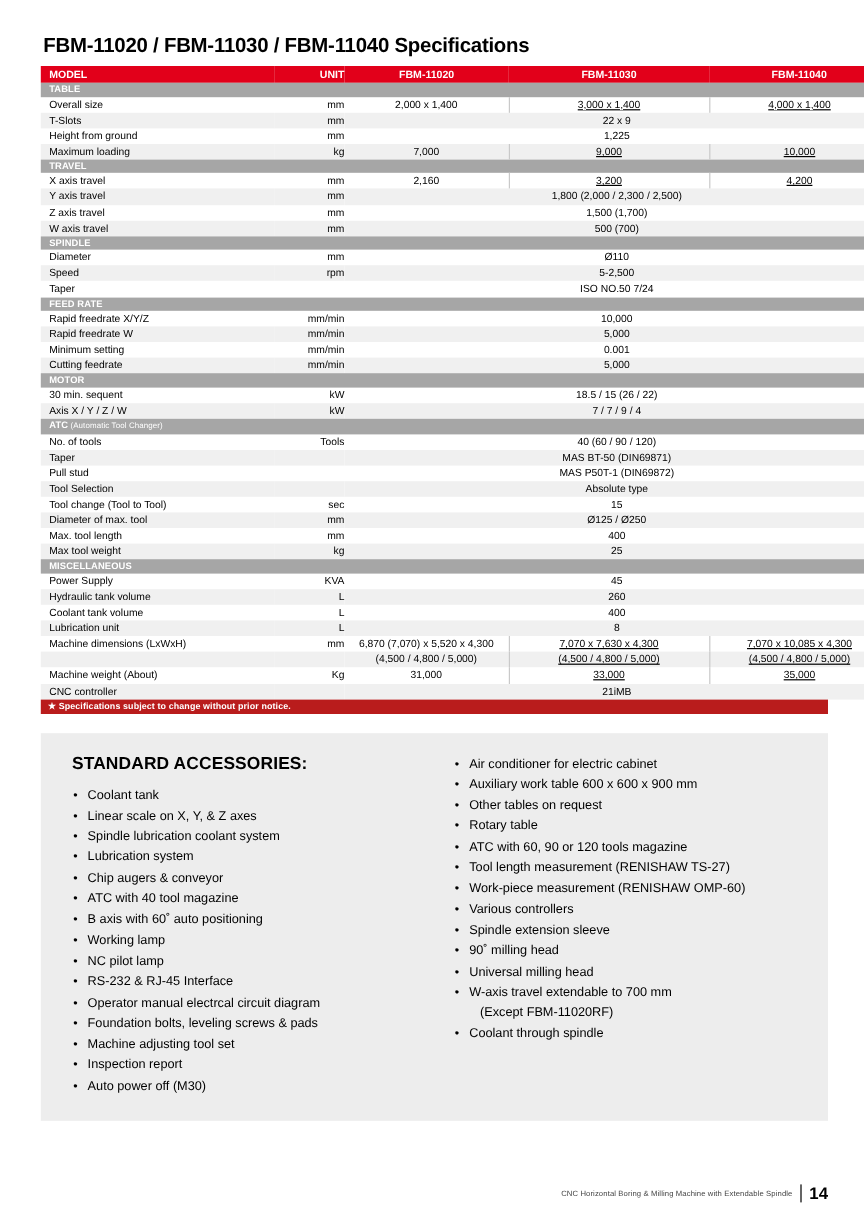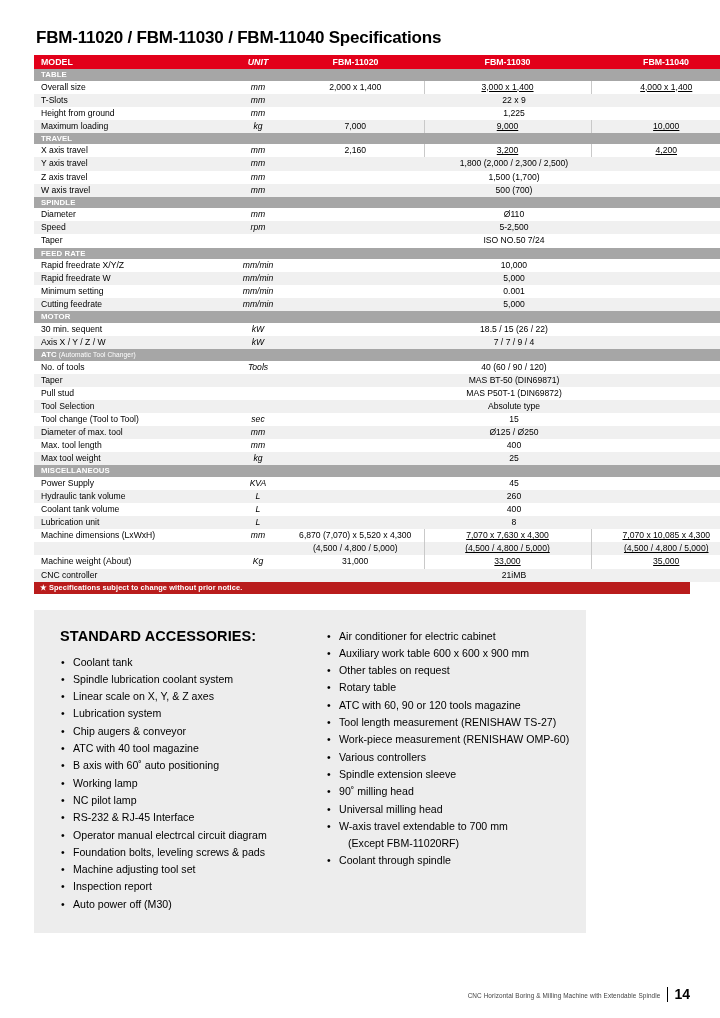--- a/index.html
+++ b/index.html
@@ -29,21 +29,21 @@
     font-size:8.6px;
     table-layout:fixed;
   }
   table.spec td{
     padding:0;
     height:13.1px;
     line-height:13.1px;
     vertical-align:middle;
   }
   .c-label{width:188px;padding-left:7px !important;}
-  .c-unit{width:58px;text-align:center;font-style:italic;}
+  .c-unit{width:58px;text-align:right;}
   .c-a{width:137px;text-align:center;}
   .c-b{width:167px;text-align:center;}
   .c-c{width:150px;text-align:center;}
 
   tr.head td{
     background:#e2001a;
     color:#fff;
     font-weight:bold;
     font-size:8.8px;
     height:14px;
@@ -69,21 +69,21 @@
     font-size:7.4px;
     font-weight:bold;
     height:12px;
     line-height:12px;
     padding-left:6px;
     box-sizing:border-box;
     letter-spacing:0.1px;
   }
   .acc-wrap{
     margin-top:16px;
-    width:552px;
+    width:656px;
     background:#ededed;
     box-sizing:border-box;
     padding:18px 10px 20px 26px;
     display:flex;
   }
   .acc-col{flex:0 0 50%;}
   .acc-col.right{padding-left:8px;}
   .acc-title{
     font-size:14.5px;
     font-weight:bold;
@@ -348,22 +348,22 @@
       </tbody>
   </table>
 
   <div class="note">★  Specifications subject to change without prior notice.</div>
 
   <div class="acc-wrap">
     <div class="acc-col">
       <div class="acc-title">STANDARD ACCESSORIES:</div>
       <ul class="acc" id="std-list">
           <li>Coolant tank</li>
+          <li>Linear scale on X, Y, &amp; Z axes</li>
           <li>Spindle lubrication coolant system</li>
-          <li>Linear scale on X, Y, &amp; Z axes</li>
           <li>Lubrication system</li>
           <li>Chip augers &amp; conveyor</li>
           <li>ATC with 40 tool magazine</li>
           <li>B axis with 60˚ auto positioning</li>
           <li>Working lamp</li>
           <li>NC pilot lamp</li>
           <li>RS-232 &amp; RJ-45 Interface</li>
           <li>Operator manual electrcal circuit diagram</li>
           <li>Foundation bolts, leveling screws &amp; pads</li>
           <li>Machine adjusting tool set</li>

